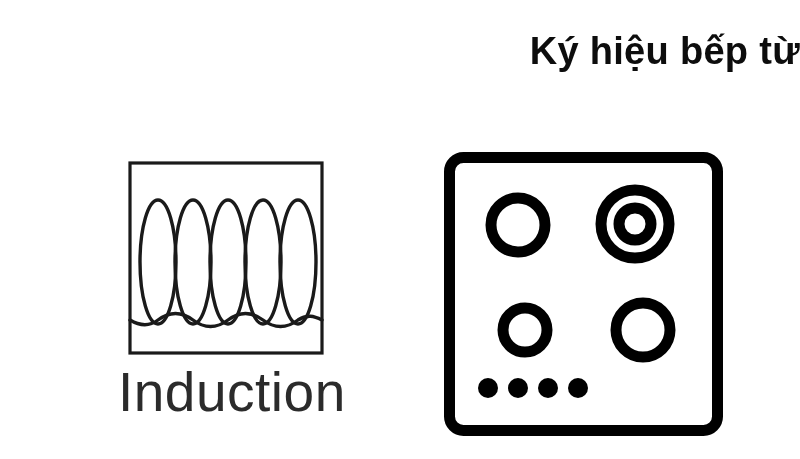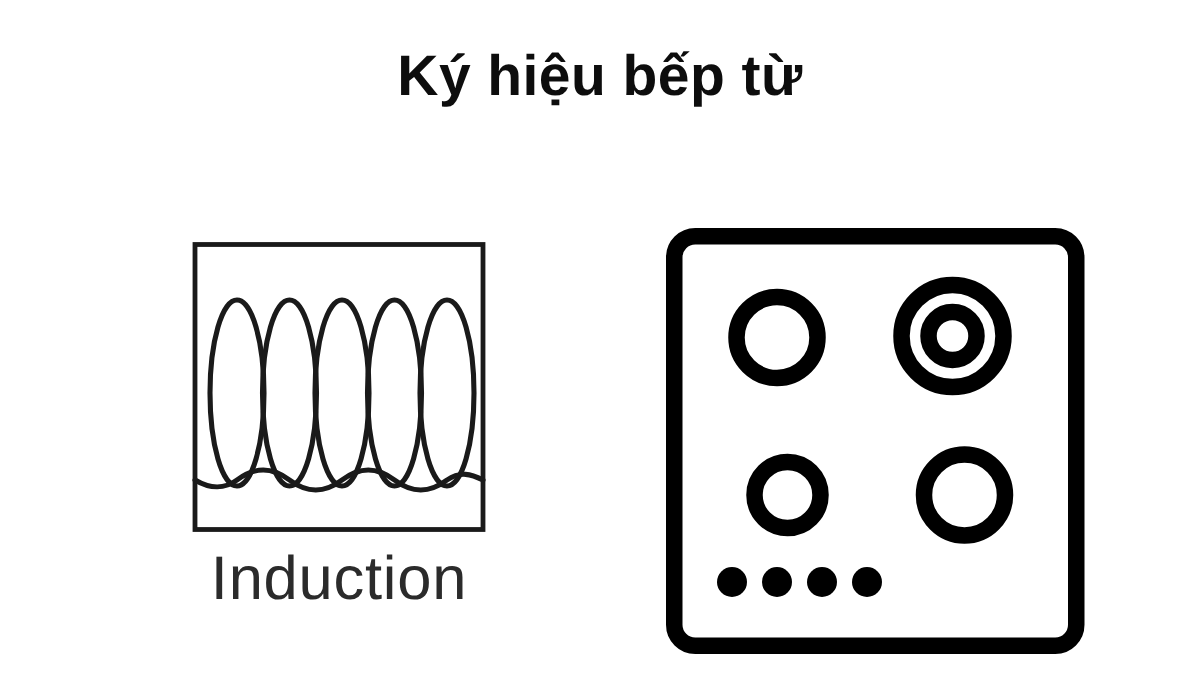--- a/index.html
+++ b/index.html
@@ -18,42 +18,42 @@
     position: relative;
     width: 800px;
     height: 459px;
     background: #ffffff;
   }
   #page-title {
     position: absolute;
     left: 0;
     top: 28px;
     width: 800px;
-    text-align: center;
+    text-align: right;
     font-size: 38px;
     font-weight: 700;
     color: #0d0d0d;
     letter-spacing: 0.3px;
     line-height: 1.25;
     white-space: nowrap;
   }
   #induction-symbol {
     position: absolute;
     left: 118px;
     top: 152px;
     width: 216px;
     height: 280px;
   }
   #induction-label {
     position: absolute;
     left: 0;
     top: 213px;
     width: 216px;
     text-align: center;
-    font-size: 41px;
+    font-size: 55px;
     font-weight: 300;
     color: #2b2b2b;
     letter-spacing: 0.5px;
     line-height: 1;
     white-space: nowrap;
   }
   #cooktop-symbol {
     position: absolute;
     left: 432px;
     top: 140px;

